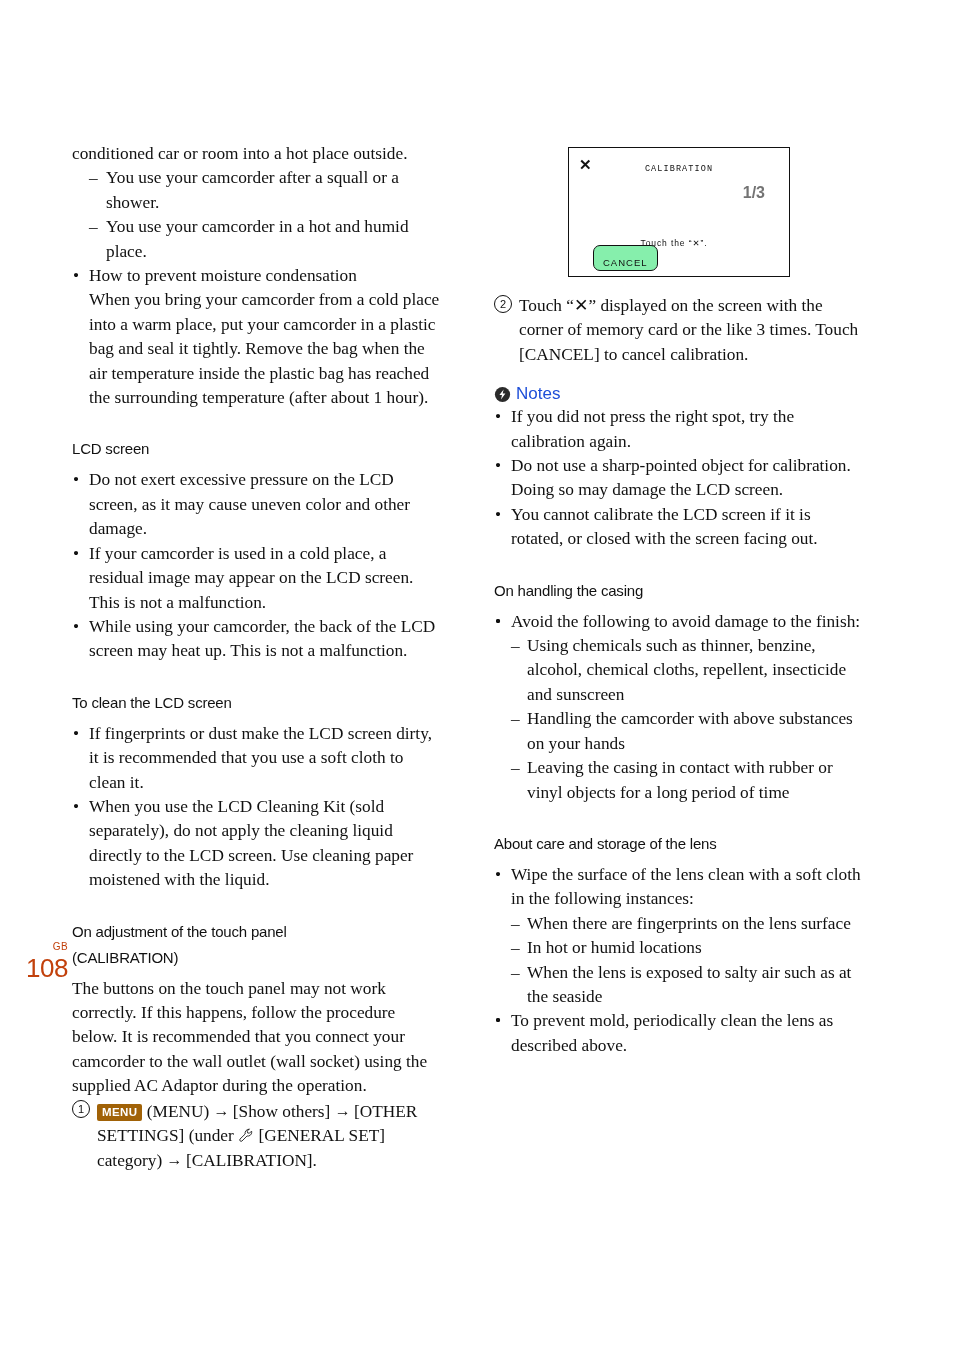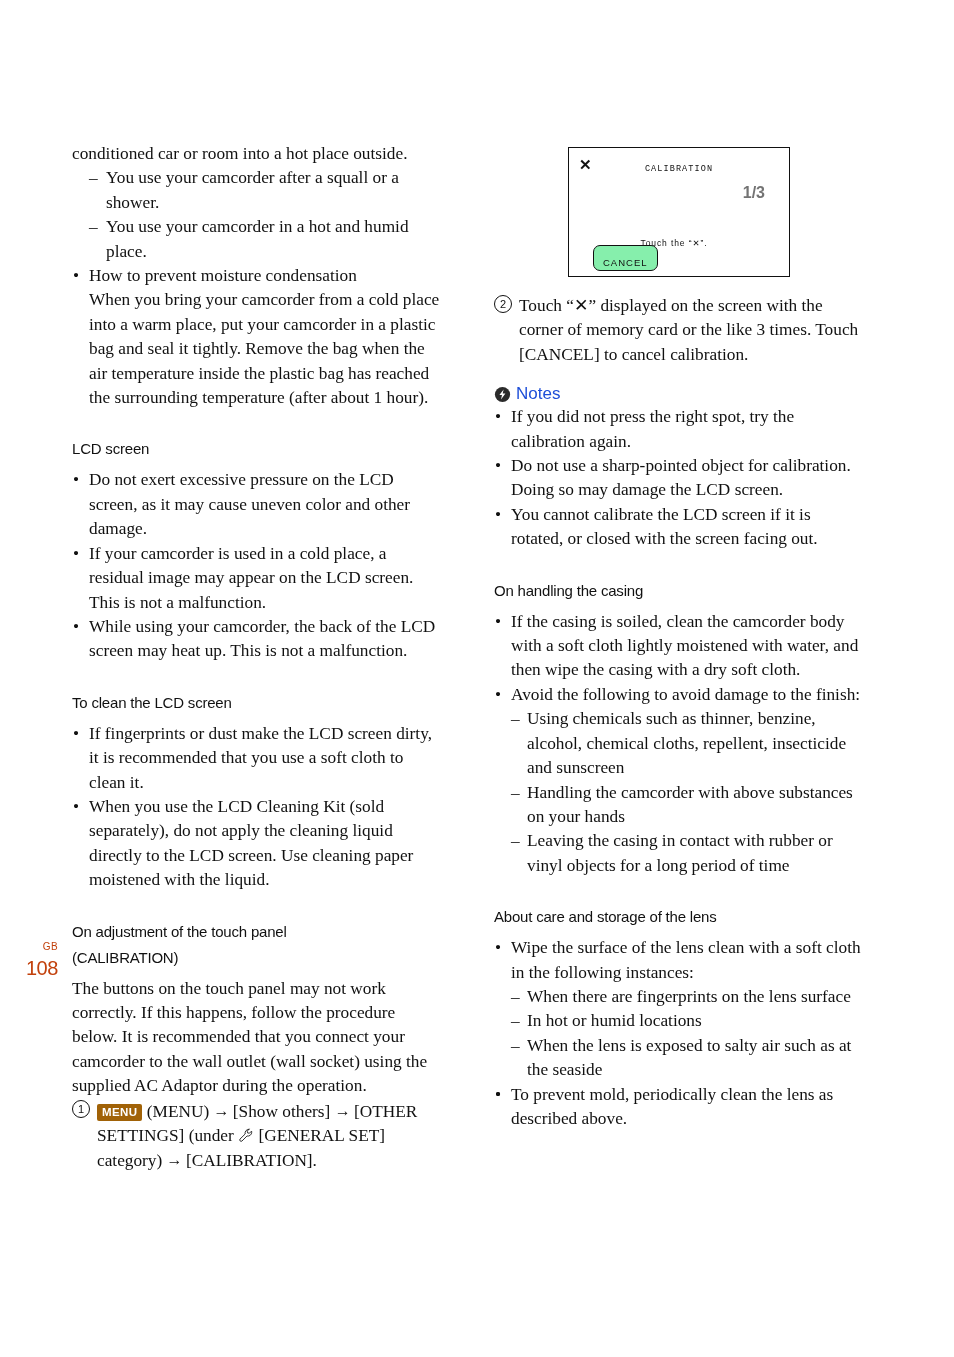--- a/index.html
+++ b/index.html
@@ -250,21 +250,21 @@
     color: #c2410c;
     text-align: right;
   }
   .folio-gb {
     font-size: 10px;
     line-height: 11px;
     margin-left: 2px;
     letter-spacing: 0.3px;
   }
   .folio-num {
-    font-size: 20px;
+    font-size: 26px;
     line-height: 33px;
     font-weight: 400;
     letter-spacing: -0.5px;
   }
 </style>
 </head>
 <body>
 
 <div class="page">
 
@@ -384,21 +384,20 @@
       <li>
         <span class="bmark">•</span>
         <span>You cannot calibrate the LCD screen if it is rotated, or closed with the screen facing out.</span>
       </li>
     </ul>
 
     <div class="h2">On handling the casing</div>
     <ul class="blist">
       <li>
         <span class="bmark">•</span>
-        <span>If the casing is soiled, clean the camcorder body with a soft cloth lightly moistened with water, and then wipe the casing with a dry soft cloth.</span>
       </li>
       <li>
         <span class="bmark">•</span>
         <span>Avoid the following to avoid damage to the finish:</span>
         <ul class="subdash">
           <li>
             <span class="bmark">–</span>
             <span>Using chemicals such as thinner, benzine, alcohol, chemical cloths, repellent, insecticide and sunscreen</span>
           </li>
           <li>

